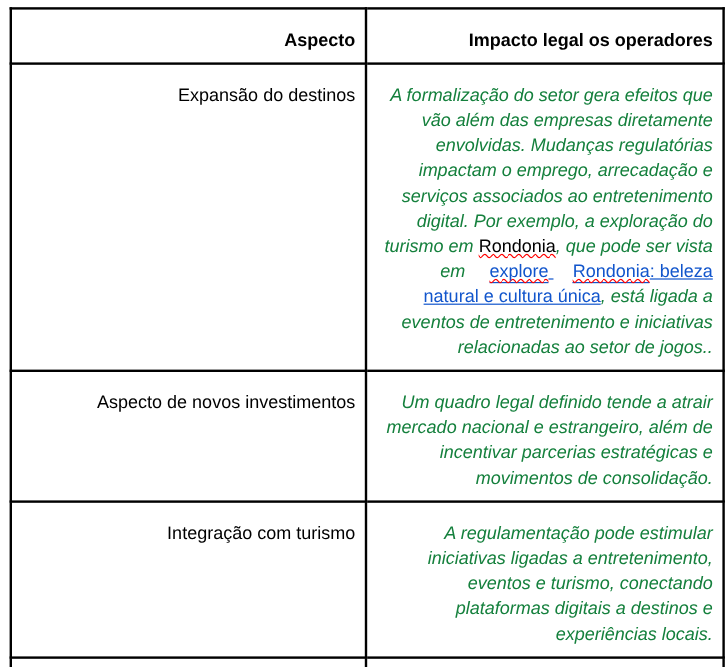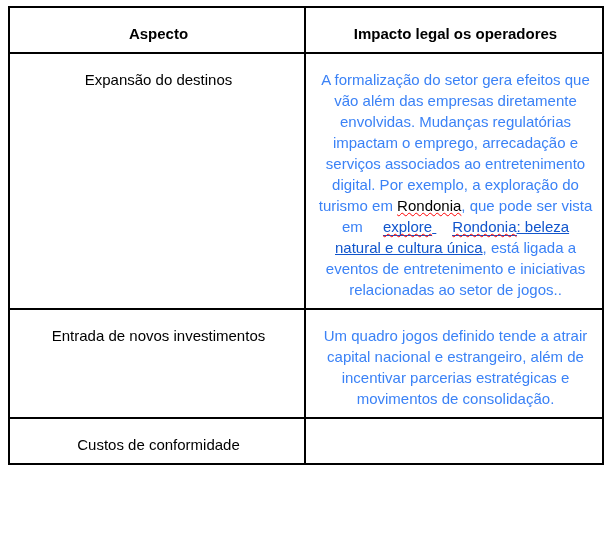--- a/index.html
+++ b/index.html
@@ -21,36 +21,36 @@
     top: 6px;
     width: 594px;
     border-collapse: collapse;
     table-layout: fixed;
   }
   col.col-aspecto  { width: 296px; }
   col.col-impacto  { width: 298px; }
   th, td {
     border: 2px solid #000000;
     vertical-align: top;
-    text-align: center;
+    text-align: right;
     color: #000000;
     font-size: 15px;
     line-height: 21px;
     font-weight: normal;
     padding: 15px 8px 8px 11px;
     overflow: hidden;
     box-sizing: border-box;
   }
   th { font-weight: bold; }
   tr.row-header   { height: 46px; }
   tr.row-0        { height: 247px; }
   tr.row-1        { height: 105px; }
   tr.row-2        { height: 106px; }
   tr.row-3        { height: 42px; }
-  .plain { color: #3b82f6; }
+  .plain { color: #15803d; font-style: italic; }
   .misspelled {
     text-decoration: underline wavy #ff0000;
     text-decoration-thickness: 1px;
     text-decoration-skip-ink: none;
   }
   .link {
     color: #1155cc;
     text-decoration: underline;
     text-decoration-skip-ink: none;
     cursor: pointer;
@@ -76,22 +76,26 @@
         <th>Aspecto</th>
         <th>Impacto legal os operadores</th>
       </tr>
     </thead>
     <tbody>
       <tr class="row-0">
         <td>Expansão do destinos</td>
         <td><span class="plain">A formalização do setor gera efeitos que vão além das empresas diretamente envolvidas. Mudanças regulatórias impactam o emprego, arrecadação e serviços associados ao entretenimento digital. Por exemplo, a exploração do turismo em </span><span class="misspelled">Rondonia</span><span class="plain">, que pode ser vista em </span><span class="link misspelled">explore</span><span class="link"> </span><span class="link misspelled">Rondonia</span><span class="link">: beleza natural e cultura única</span><span class="plain">, está ligada a eventos de entretenimento e iniciativas relacionadas ao setor de jogos..</span></td>
       </tr>
       <tr class="row-1">
-        <td>Entrada de novos investimentos</td>
-        <td><span class="plain">Um quadro jogos definido tende a atrair capital nacional e estrangeiro, além de incentivar parcerias estratégicas e movimentos de consolidação.</span></td>
+        <td>Aspecto de novos investimentos</td>
+        <td><span class="plain">Um quadro legal definido tende a atrair mercado nacional e estrangeiro, além de incentivar parcerias estratégicas e movimentos de consolidação.</span></td>
+      </tr>
+      <tr class="row-2">
+        <td>Integração com turismo</td>
+        <td><span class="plain">A regulamentação pode estimular iniciativas ligadas a entretenimento, eventos e turismo, conectando plataformas digitais a destinos e experiências locais.</span></td>
       </tr>
       <tr class="row-3">
         <td>Custos de conformidade</td>
         <td></td>
       </tr>
     </tbody>
   </table>
 </div>
 
 </body></html>

